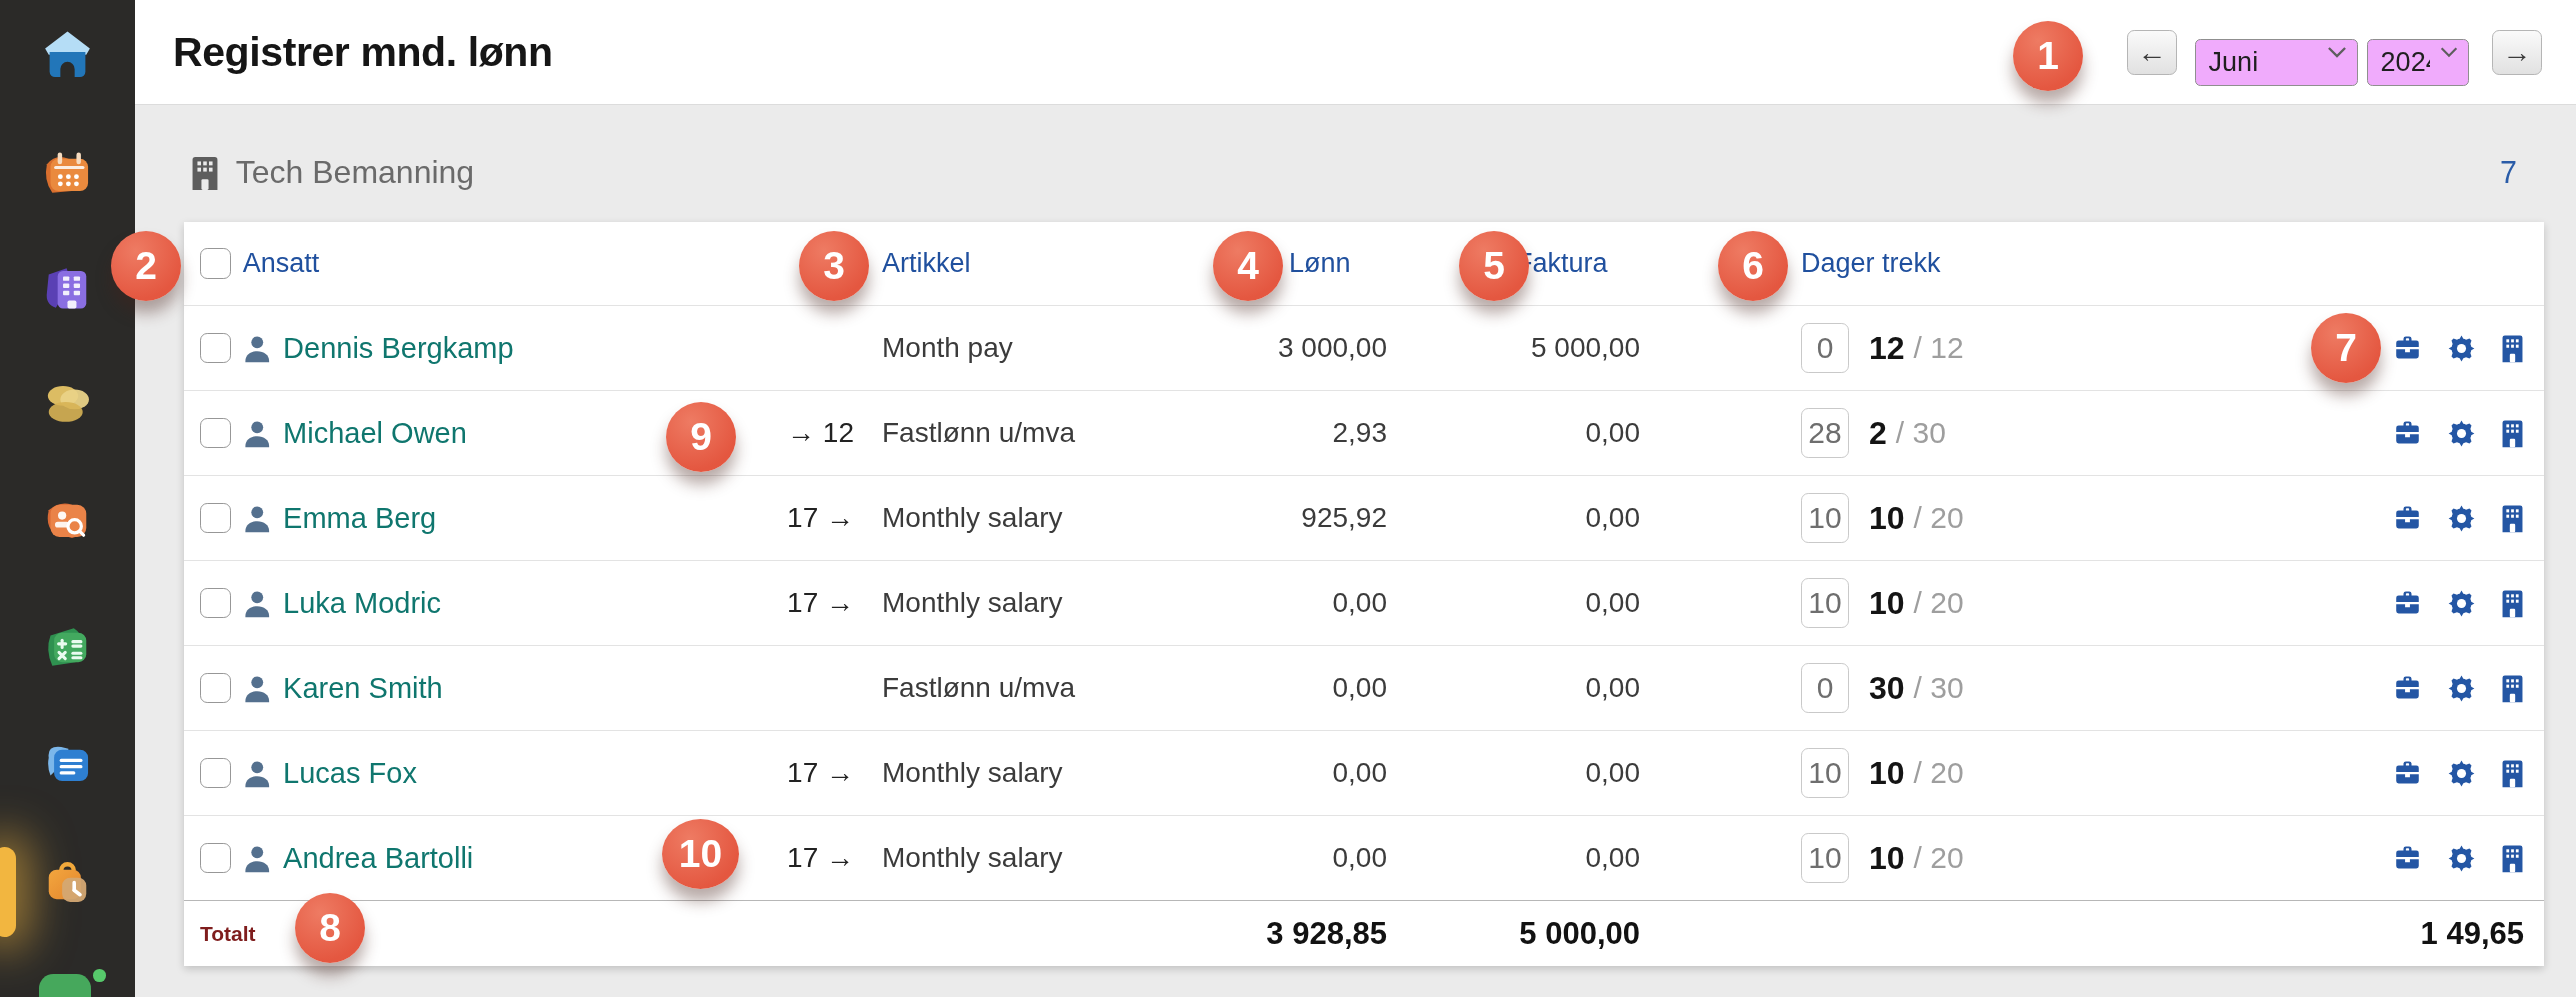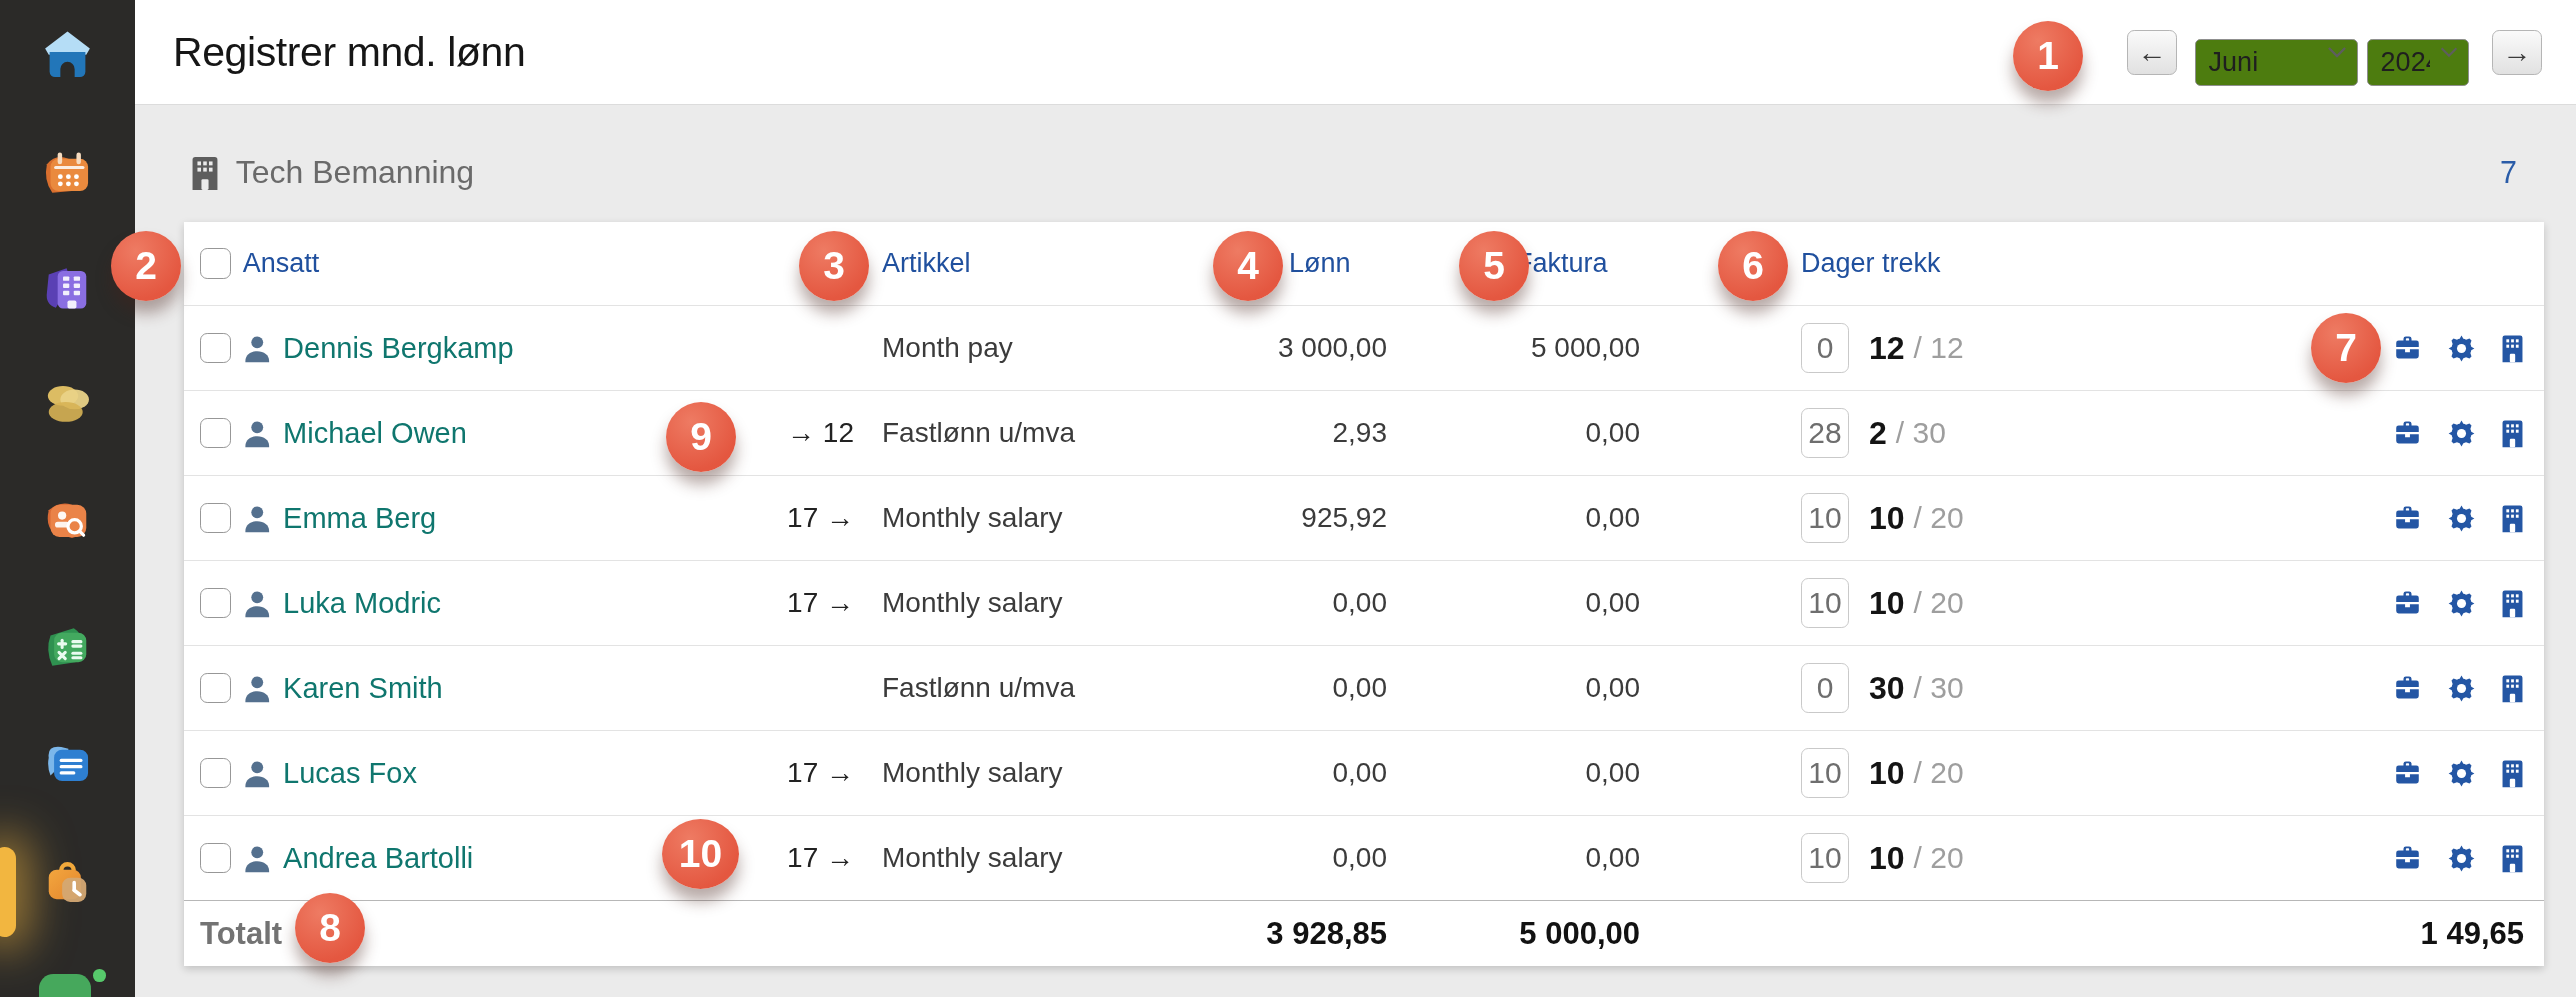--- a/index.html
+++ b/index.html
@@ -12,30 +12,30 @@
   
   .sidebar{position:absolute;left:0;top:0;width:135px;height:997px;background:#2b2a28;z-index:6;}
   .nav-item{position:absolute;left:0;width:135px;height:63px;display:flex;align-items:center;justify-content:center;}
   .active-bar{position:absolute;left:-7.2px;top:847px;width:23px;height:90px;background:#f2b640;
     border-radius:12.6px;box-shadow:0 0 43px 14.4px rgba(242,182,64,.55);}
   .partial-icon{position:absolute;left:39px;top:974px;width:52px;height:36px;border-radius:14.4px;background:#46a85c;}
   .partial-dot{position:absolute;left:93px;top:969px;width:12.6px;height:12.6px;border-radius:50%;background:#57c96b;}
   
   .page-header{position:absolute;left:135px;top:0;width:2441px;height:105px;background:#ffffff;
     border-bottom:1.8px solid #dcdcdc;display:flex;align-items:center;box-sizing:border-box;z-index:4;}
-  .page-title{margin-left:38px;font-size:41px;font-weight:400;color:#161616;letter-spacing:-0.4px;}
+  .page-title{margin-left:38px;font-size:41px;font-weight:700;color:#161616;letter-spacing:-0.4px;}
   .header-controls{margin-left:auto;margin-right:34px;display:flex;align-items:center;}
   .nav-btn{width:50px;height:45px;border:1.8px solid #b5b5b5;border-radius:7.2px;
     background:linear-gradient(#fafafa,#e1e1e1);color:#3a3a3a;font-size:29px;
     display:flex;align-items:center;justify-content:center;cursor:pointer;box-sizing:border-box;}
   .btn-prev{margin-right:18px}.btn-next{margin-left:23px}
   .sel-wrap{position:relative;display:inline-block;}
   .sel-wrap + .sel-wrap{margin-left:9px;}
   select{appearance:none;-webkit-appearance:none;-moz-appearance:none;
-    border:1.8px solid #8f8f8f;border-radius:5.4px;background:#4d7c0f;height:47px;
+    border:1.8px solid #8f8f8f;border-radius:5.4px;background:#f0abfc;height:47px;
     font-size:27px;color:#1f1f1f;padding:0 43px 0 12.6px;font-family:inherit;box-sizing:border-box;margin-top:20px;}
   .sel-month select{width:163px;}
   .sel-year select{width:102px;padding-right:38px;}
   .chev{position:absolute;right:10.8px;top:50%;transform:translateY(-50%);pointer-events:none;line-height:0;}
   
   .group-header{position:absolute;left:184px;top:142px;width:2360px;height:61px;
     display:flex;align-items:center;z-index:3;}
   .gh-icon{margin-left:5.4px;line-height:0;}
   .gh-name{margin-left:14.4px;font-size:32px;color:#6a6a6a;}
   .gh-count{margin-left:auto;margin-right:27px;font-size:30.5px;color:#2a5ca8;}
@@ -62,21 +62,21 @@
   .cb{appearance:none;-webkit-appearance:none;width:30.5px;height:30.5px;border:1.8px solid #979797;
     border-radius:7.2px;background:#fff;margin:0;cursor:pointer;box-sizing:border-box;}
   .person{margin-left:1.8px;margin-right:10.8px;line-height:0;}
   .name-link{font-size:29px;color:#0f766e;text-decoration:none;cursor:pointer;text-align:right;}
   .trekk-input{width:48px;height:50px;border:1.8px solid #c9c9c9;border-radius:7.2px;background:#fff;
     text-align:center;font-size:30px;color:#6e6e6e;font-family:inherit;box-sizing:border-box;}
   .trekk-used{margin-left:20px;font-size:32px;font-weight:bold;color:#141414;}
   .trekk-total{margin-left:9px;font-size:30px;color:#9e9e9e;}
   .aicon{line-height:0;cursor:pointer;}
   .c-total-label{flex:0 0 1047px;padding-left:16px;}
-  .total-txt{font-size:31px;font-weight:bold;color:#737373;}
+  .total-txt{font-size:21px;font-weight:bold;color:#7f1d1d;}
   .bold-num{font-weight:bold;color:#121212;font-size:31px;}
   .c-grand{flex:1 1 auto;justify-content:flex-end;padding-right:20px;}
   
   .badge{position:absolute;width:70px;height:70px;border-radius:50%;
     background:radial-gradient(circle at 36% 28%,#ee7b63,#e45740 72%);
     color:#fff;font-size:39px;font-weight:bold;display:flex;align-items:center;justify-content:center;
     box-shadow:0 12.6px 14.4px rgba(70,35,25,.38);z-index:30;}
   .b1{left:2013px;top:20.6px;}  .b2{left:111px;top:231px;} .b3{left:799px;top:231px;}
   .b4{left:1213px;top:231px;} .b5{left:1459px;top:231px;}.b6{left:1718px;top:231px;}
   .b7{left:2311px;top:313px;} .b8{left:295px;top:893px;} .b9{left:666px;top:402px;}

